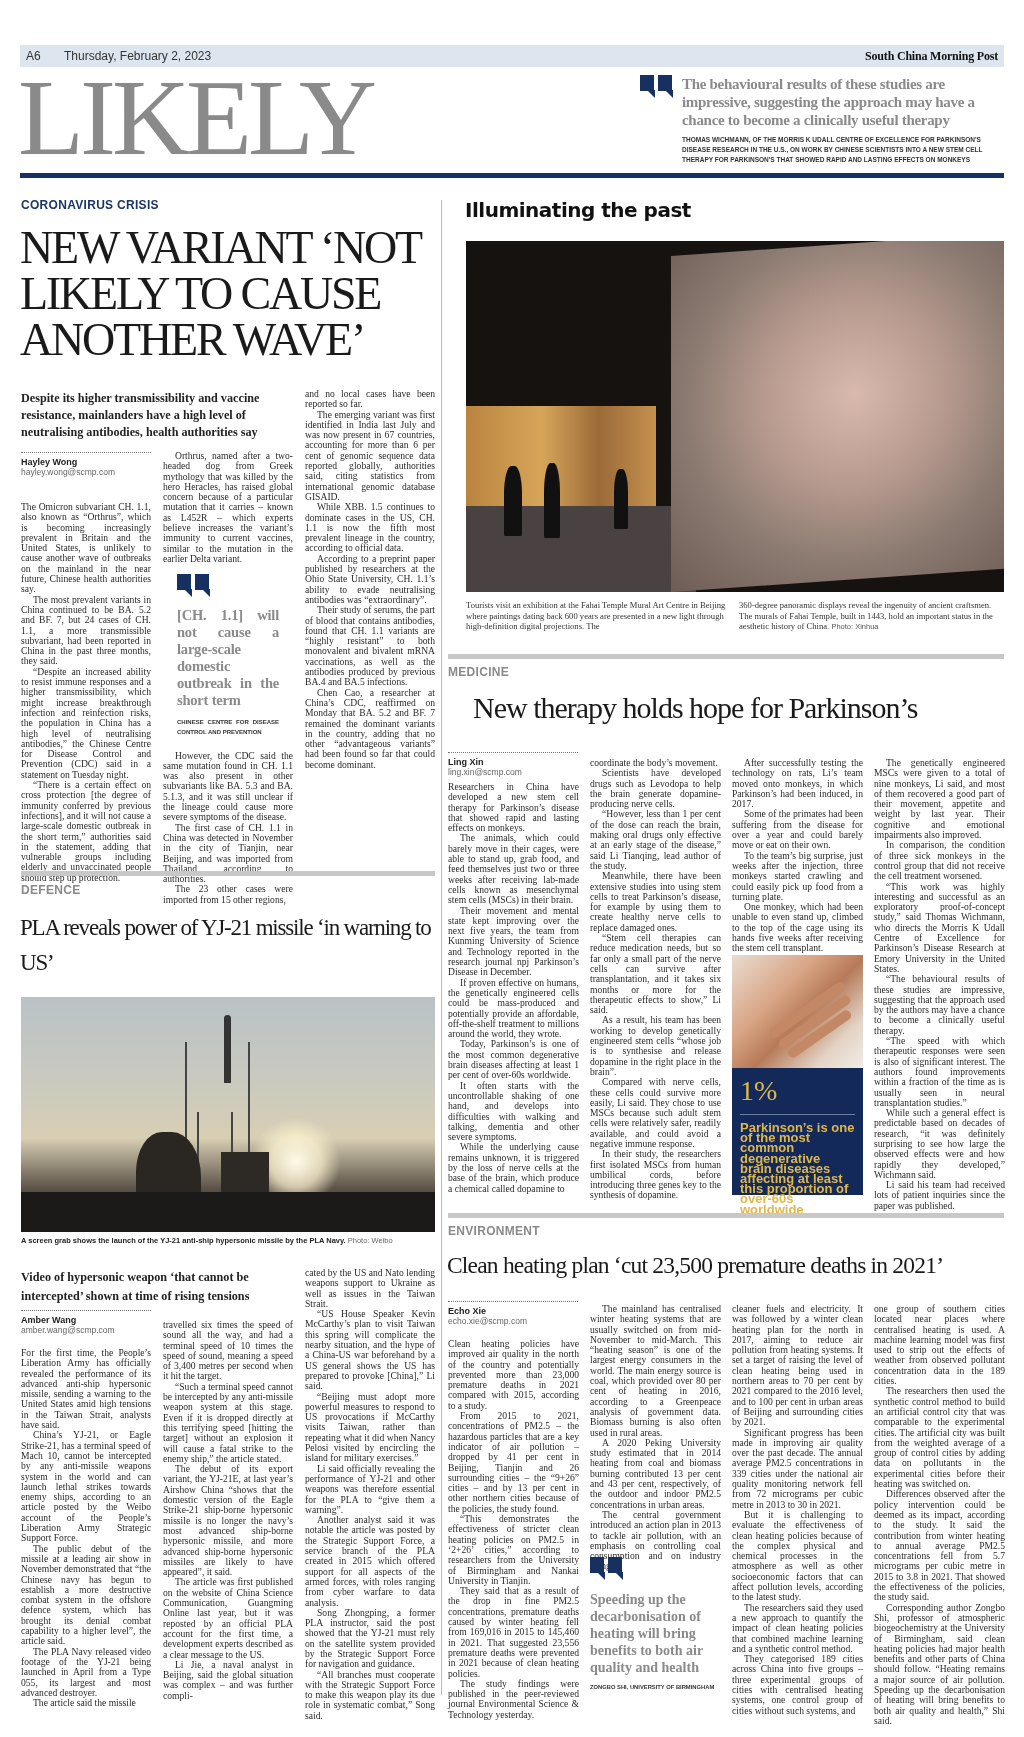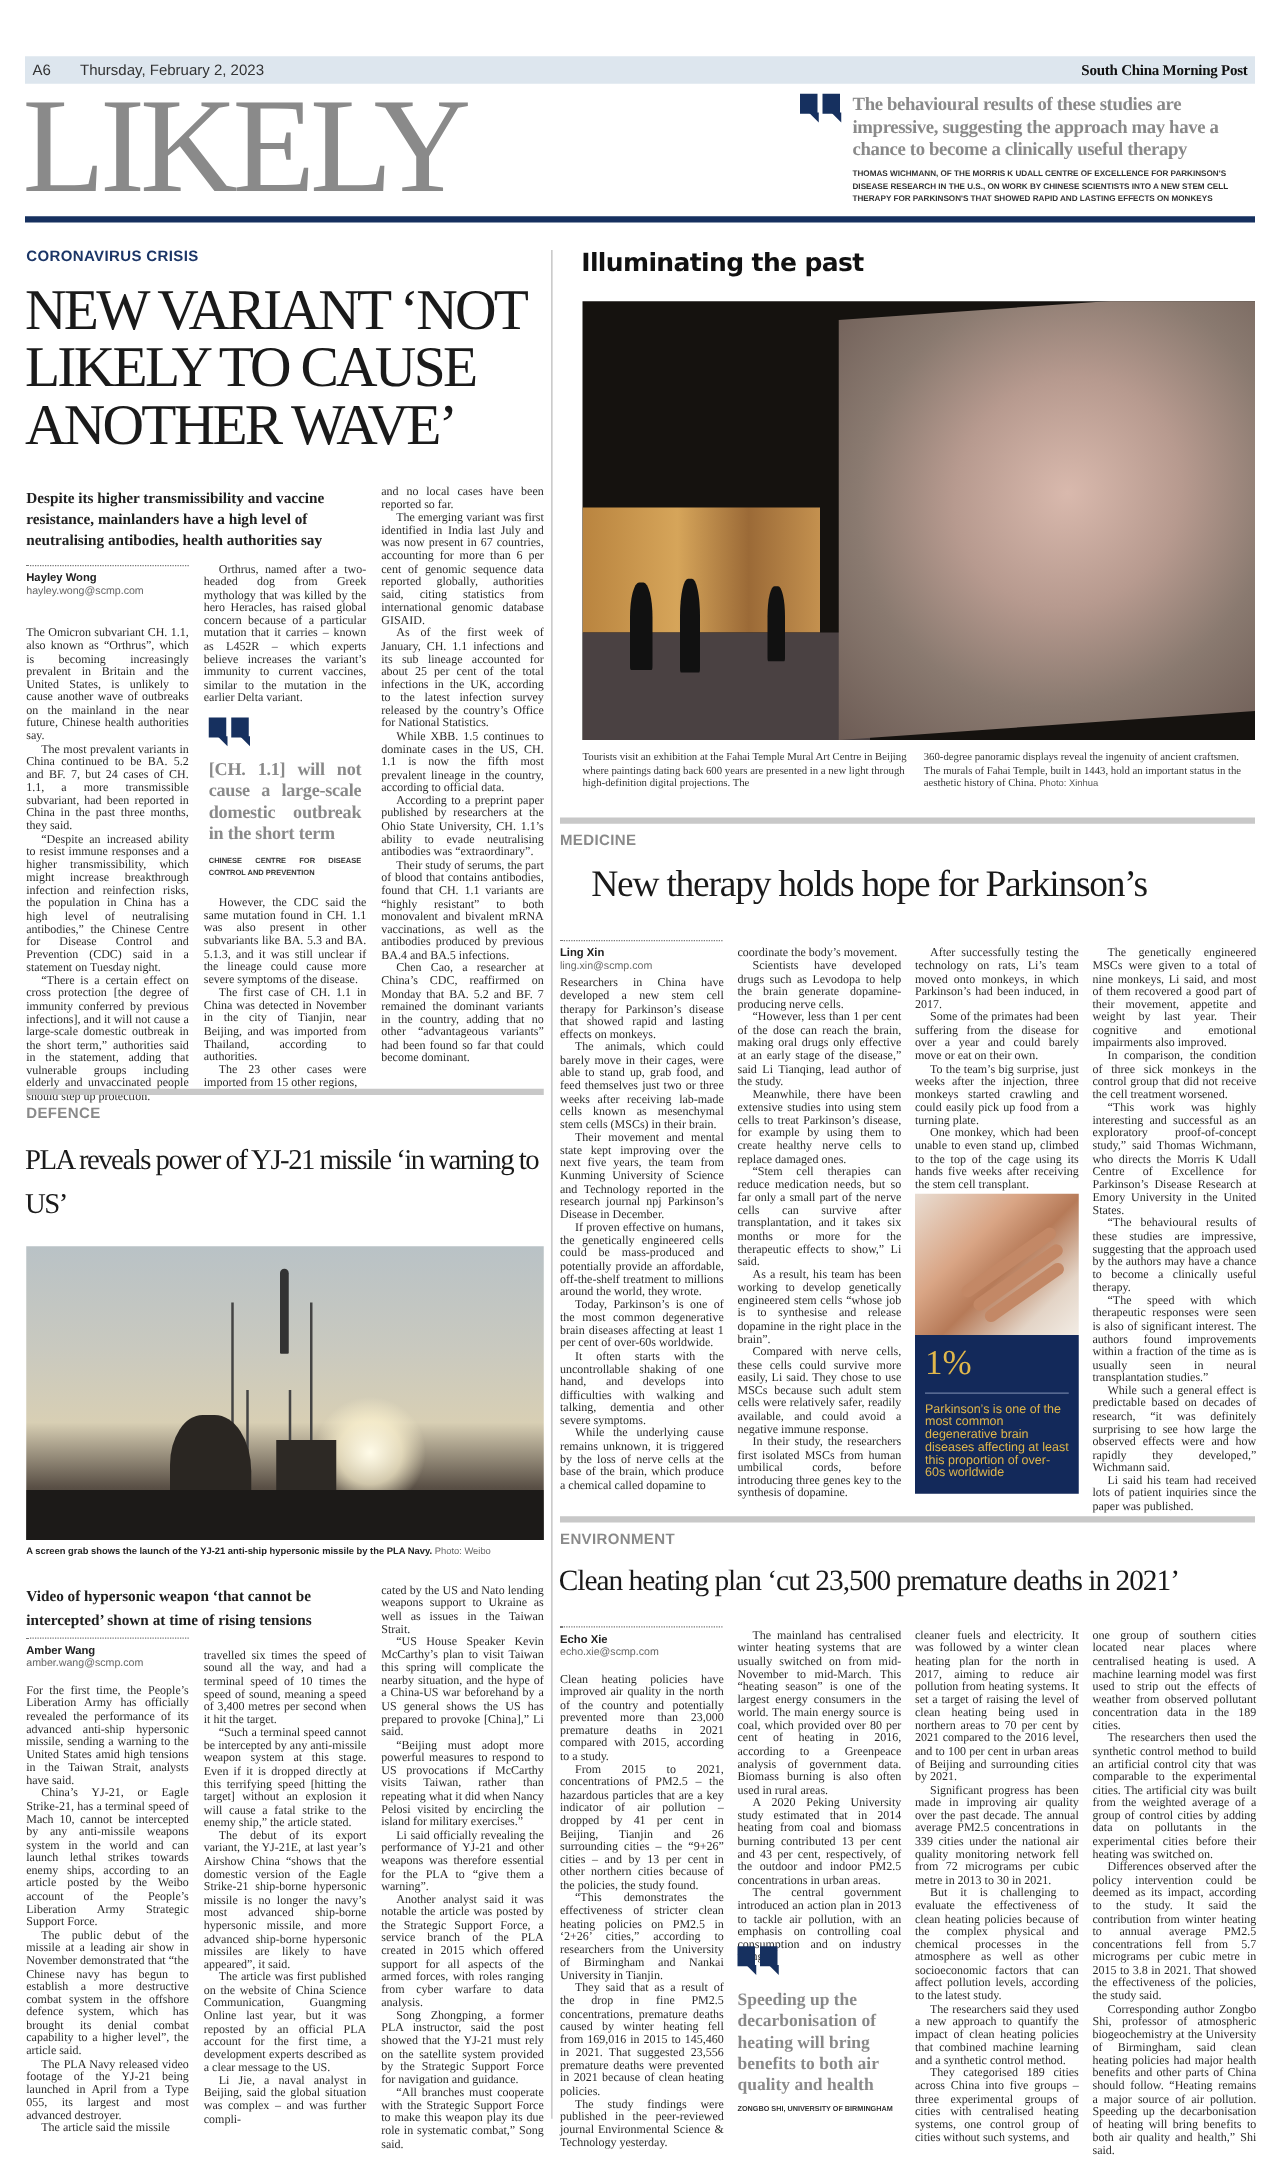--- a/index.html
+++ b/index.html
@@ -43,21 +43,21 @@
   .headline { font-family: "Liberation Serif", serif; color: #1a1a1a; font-weight: normal; }
 
   
   #cv-kicker { left: 21px; top: 198px; }
   #cv-headline { left: 20px; top: 225px; width: 420px; font-size: 46px; line-height: 46px; letter-spacing: -2.2px; }
   #cv-deck { left: 21px; top: 390px; width: 270px; font-family: "Liberation Serif", serif; font-weight: bold; font-size: 12.2px; line-height: 17px; color: #222; }
   #cv-byline { left: 21px; top: 452px; width: 135px; }
   #cv-col1 { left: 21px; top: 502px; width: 130px; }
   #cv-col2 { left: 163px; top: 451px; width: 130px; }
   #cv-col3 { left: 305px; top: 389px; width: 130px; }
-  #cv-pull { margin: 10px 4px 14px; }
+  #cv-pull { margin: 10px 14px 14px; }
   #cv-pull .pq { font-family: "Liberation Serif", serif; font-weight: bold; font-size: 14.5px; line-height: 17px; color: #8a8a8a; margin-top: 14px; letter-spacing: -0.2px; }
   #cv-pull .pqattr { font-family: "Liberation Sans", sans-serif; font-weight: bold; font-size: 6px; line-height: 10px; color: #333; margin-top: 8px; text-transform: uppercase; }
 
   
   #def-rule { left: 21px; top: 871px; width: 414px; }
   #def-kicker { left: 21px; top: 883px; }
   #def-headline { left: 20px; top: 910px; width: 420px; font-size: 23px; line-height: 35px; letter-spacing: -1.2px; }
   #def-photo { left: 21px; top: 997px; width: 414px; height: 235px; background: linear-gradient(180deg, #b9c2c6 0%, #c9c9bf 35%, #d8cfb4 60%, #5a5046 82%, #1f1c1a 100%); overflow: hidden; }
   #def-photo .sun { position: absolute; left: 230px; top: 120px; width: 90px; height: 90px; border-radius: 50%; background: radial-gradient(circle, #fffbe8 0%, rgba(255,245,210,0.7) 40%, rgba(255,240,200,0) 70%); }
   #def-photo .missile { position: absolute; left: 203px; top: 18px; width: 7px; height: 68px; background: #333; border-radius: 4px 4px 1px 1px; }
@@ -95,21 +95,21 @@
   #med-col1 { left: 448px; top: 782px; width: 131px; }
   #med-col2 { left: 590px; top: 758px; width: 131px; }
   #med-col3 { left: 732px; top: 758px; width: 131px; }
   #med-col4 { left: 874px; top: 758px; width: 131px; }
   #med-stat { left: 732px; top: 955px; width: 131px; height: 240px; }
   #med-stat .photo { width: 131px; height: 113px; background: linear-gradient(135deg, #e9ddd2 0%, #d9a585 35%, #b67a58 55%, #e3d4c6 80%, #f2ece5 100%); position: relative; overflow: hidden; }
   #med-stat .photo .finger { position: absolute; height: 10px; background: #c38866; border-radius: 5px; transform: rotate(-35deg); }
   #med-stat .box { background: #13295a; height: 127px; padding: 8px 8px; }
   #med-stat .big { font-family: "Liberation Serif", serif; font-size: 28px; color: #e0b74b; line-height: 30px; }
   #med-stat .line { height: 1px; background: #6d7ea3; margin: 8px 0 8px; }
-  #med-stat .cap { font-family: "Liberation Sans", sans-serif; font-weight: normal; font-size: 10px; line-height: 10.2px; color: #e0b74b; }
+  #med-stat .cap { font-family: "Liberation Sans", sans-serif; font-weight: bold; font-size: 13px; line-height: 10.2px; color: #e0b74b; }
 
   
   #env-rule { left: 448px; top: 1213px; width: 556px; }
   #env-kicker { left: 448px; top: 1224px; }
   #env-headline { left: 447px; top: 1250px; width: 570px; font-size: 23.5px; line-height: 30px; letter-spacing: -0.8px; }
   #env-byline { left: 448px; top: 1301px; width: 120px; }
   #env-col1 { left: 448px; top: 1339px; width: 131px; }
   #env-col2 { left: 590px; top: 1304px; width: 131px; }
   #env-col3 { left: 732px; top: 1304px; width: 131px; }
   #env-col4 { left: 874px; top: 1304px; width: 131px; }
@@ -164,21 +164,20 @@
     <div class="pq">[CH. 1.1] will not cause a large-scale domestic outbreak in the short term</div>
     <div class="pqattr">Chinese Centre for Disease Control and Prevention</div>
   </div>
   <p>However, the CDC said the same mutation found in CH. 1.1 was also present in other subvariants like BA. 5.3 and BA. 5.1.3, and it was still unclear if the lineage could cause more severe symptoms of the disease.</p>
   <p>The first case of CH. 1.1 in China was detected in November in the city of Tianjin, near Beijing, and was imported from Thailand, according to authorities.</p>
   <p>The 23 other cases were imported from 15 other regions,</p>
 </div>
 <div id="cv-col3" class="abs body">
   <p class="first">and no local cases have been reported so far.</p>
   <p>The emerging variant was first identified in India last July and was now present in 67 countries, accounting for more than 6 per cent of genomic sequence data reported globally, authorities said, citing statistics from international genomic database GISAID.</p>
-  <p>As of the first week of January, CH. 1.1 infections and its sub lineage accounted for about 25 per cent of the total infections in the UK, according to the latest infection survey released by the country’s Office for National Statistics.</p>
   <p>While XBB. 1.5 continues to dominate cases in the US, CH. 1.1 is now the fifth most prevalent lineage in the country, according to official data.</p>
   <p>According to a preprint paper published by researchers at the Ohio State University, CH. 1.1’s ability to evade neutralising antibodies was “extraordinary”.</p>
   <p>Their study of serums, the part of blood that contains antibodies, found that CH. 1.1 variants are “highly resistant” to both monovalent and bivalent mRNA vaccinations, as well as the antibodies produced by previous BA.4 and BA.5 infections.</p>
   <p>Chen Cao, a researcher at China’s CDC, reaffirmed on Monday that BA. 5.2 and BF. 7 remained the dominant variants in the country, adding that no other “advantageous variants” had been found so far that could become dominant.</p>
 </div>
 
 <div id="def-rule" class="abs gray-rule"></div>
 <div id="def-kicker" class="abs kicker gray">DEFENCE</div>
 <h2 id="def-headline" class="abs headline">PLA reveals power of YJ-21 missile ‘in warning to US’</h2>
 <div id="def-photo" class="abs">

